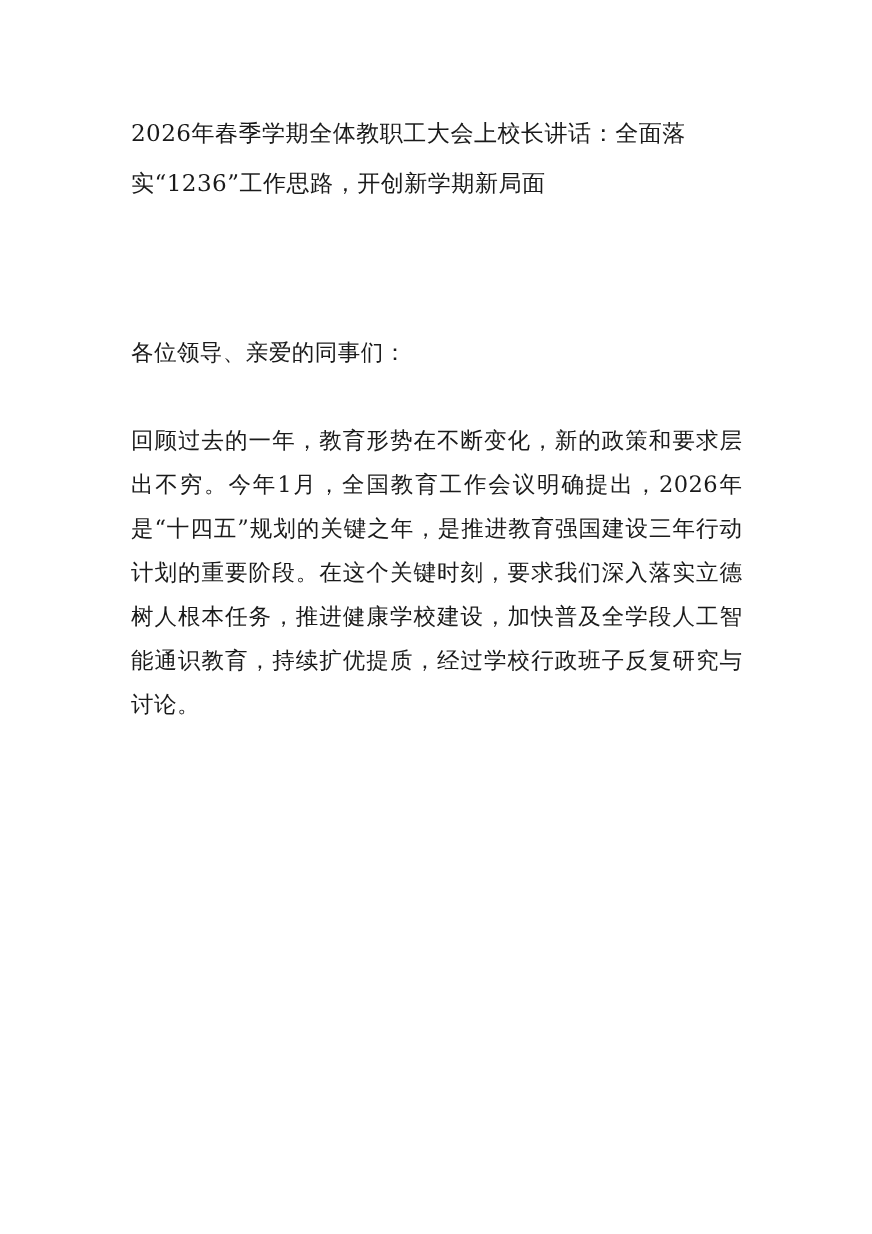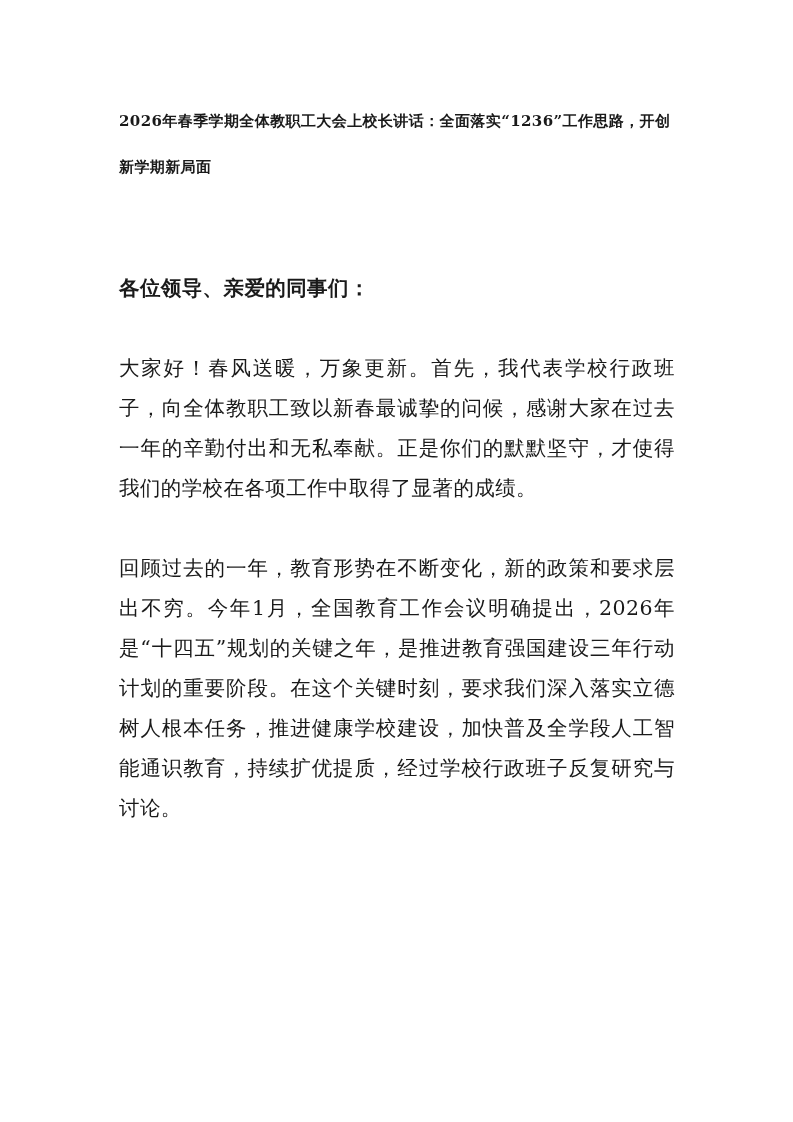--- a/index.html
+++ b/index.html
@@ -3,26 +3,25 @@
   <meta charset="utf-8">
   <style>
     html, body { margin: 0; padding: 0; background: #ffffff; }
     body { width: 793px; height: 1122px; position: relative; overflow: hidden; }
     .page {
       position: absolute; left: 119px; top: 98px; width: 556px;
       font-family: "DejaVu Serif", "Liberation Serif", serif;
       font-size: 20.5px; color: #1a1a1a; line-height: 40px;
       letter-spacing: 0.4px;
     }
-    .title { margin: 0; font-weight: bold; font-size: 15px; line-height: 46px; }
+    .title { margin: 0; font-weight: normal; font-size: 21px; line-height: 46px; }
     .p { margin: 0; text-align: justify; }
-    .salutation { margin-top: 78px; font-weight: bold; }
+    .salutation { margin-top: 110px; }
     .gap { margin-top: 40px; }
   </style>
 </head>
 <body>
 
 <div class="page">
   <h1 class="title">2026年春季学期全体教职工大会上校长讲话：全面落实“1236”工作思路，开创新学期新局面</h1>
   <p class="p salutation">各位领导、亲爱的同事们：</p>
-  <p class="p gap">大家好！春风送暖，万象更新。首先，我代表学校行政班子，向全体教职工致以新春最诚挚的问候，感谢大家在过去一年的辛勤付出和无私奉献。正是你们的默默坚守，才使得我们的学校在各项工作中取得了显著的成绩。</p>
   <p class="p gap">回顾过去的一年，教育形势在不断变化，新的政策和要求层出不穷。今年1月，全国教育工作会议明确提出，2026年是“十四五”规划的关键之年，是推进教育强国建设三年行动计划的重要阶段。在这个关键时刻，要求我们深入落实立德树人根本任务，推进健康学校建设，加快普及全学段人工智能通识教育，持续扩优提质，经过学校行政班子反复研究与讨论。</p>
 </div>
 
 </body></html>

